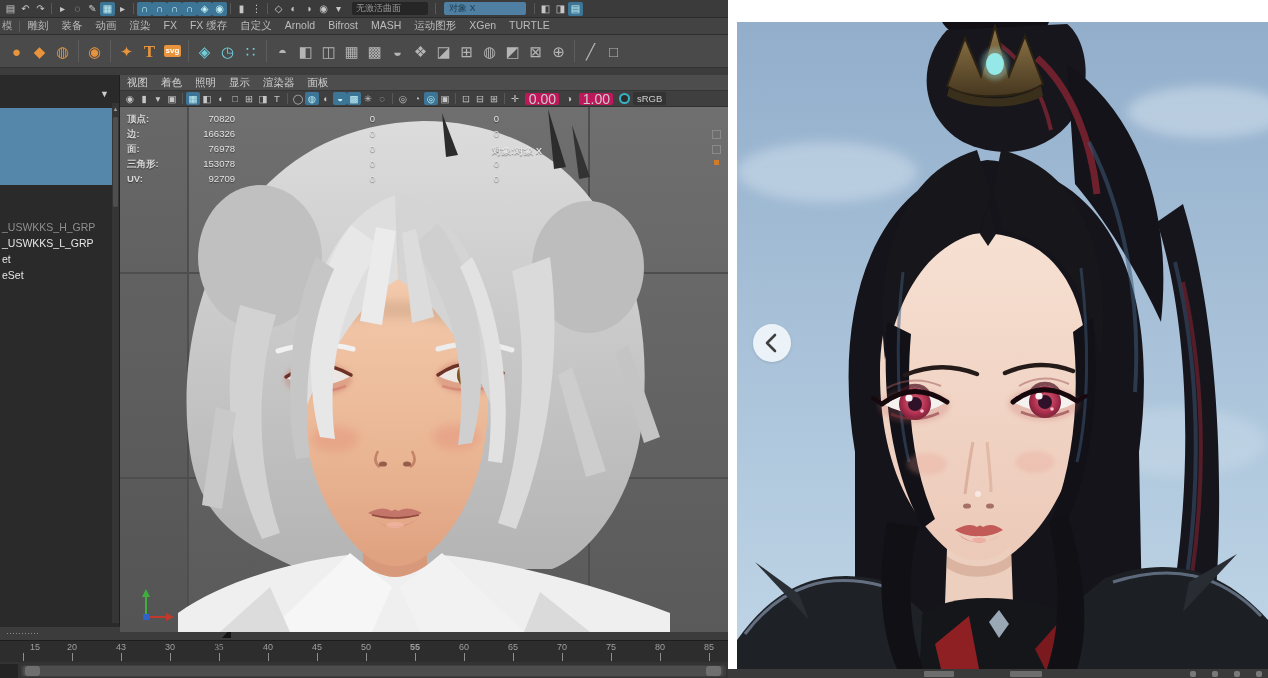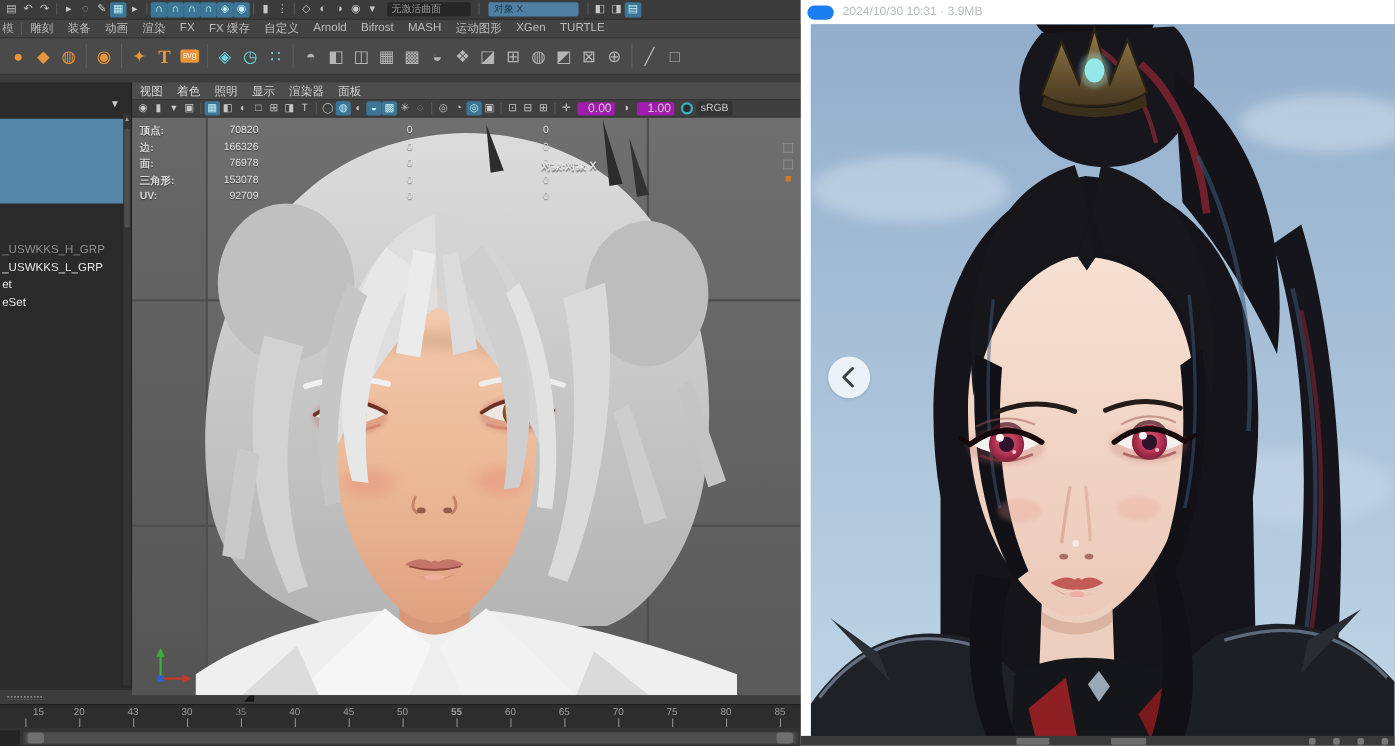--- a/index.html
+++ b/index.html
@@ -31,21 +31,21 @@
 
   
   #shelf-row { position:absolute; left:0; top:35px; width:728px; height:33px; background:#4a4a4a;
     display:flex; align-items:center; padding-left:5px; border-bottom:1px solid #323232; }
   .sic { display:inline-flex; align-items:center; justify-content:center; width:23px; height:27px;
     font-size:15px; flex:none; line-height:1; }
   .sic.o { color:#e8943c; }
   .sic.g { color:#b5b5b5; }
   .sic.t { color:#6ecfdb; }
   .sic.typ { color:#e8943c; font-family:"Liberation Serif",serif; font-weight:bold; font-size:17px; }
-  .sic .badge { background:#e8943c; color:#fff; font-size:8px; font-weight:normal; padding:2px 2px;
+  .sic .badge { background:#e8943c; color:#fff; font-size:8px; font-weight:bold; padding:2px 2px;
     border-radius:2px; letter-spacing:0; }
   .ssep { width:1px; height:22px; background:#5d5d5d; margin:0 4px; flex:none; }
 
   
   #outliner { position:absolute; left:0; top:75px; width:120px; height:551px; background:#2a2a2a;
     border-right:1px solid #1f1f1f; }
   #outliner-dd { position:absolute; right:10px; top:14px; color:#cfcfcf; font-size:9px; }
   #outliner-sel { position:absolute; left:0; top:33px; width:113px; height:77px; background:#5587ab; }
   #outliner-items { position:absolute; left:0; top:144px; width:113px; }
   .out-item { height:16px; line-height:16px; font-size:10.5px; color:#e6e6e6; padding-left:2px;
@@ -63,21 +63,21 @@
     border-left:9px solid transparent; border-bottom:10px solid #141414; }
 
   
   #viewport { position:absolute; left:120px; top:75px; width:608px; height:557px; background:#404040; }
   #vp-menubar { position:absolute; left:0; top:0; width:608px; height:16px; background:#4d4d4d;
     display:flex; align-items:center; gap:13px; padding-left:7px; border-bottom:1px solid #353535; }
   .vp-menu { font-size:10.5px; color:#d2d2d2; }
   #vp-toolbar { position:absolute; left:0; top:16px; width:608px; height:16px; background:#3f3f3f;
     display:flex; align-items:center; padding-left:3px; border-bottom:1px solid #303030; }
   #vp-toolbar .ic { width:14px; height:13px; font-size:9.5px; }
-  .numfield { background:#a21caf; color:#cccccc; font-size:11px; width:34px; height:12px; line-height:12px;
+  .numfield { background:#be185d; color:#cccccc; font-size:14px; width:34px; height:12px; line-height:12px;
     text-align:right; padding:0 3px; border-radius:2px; margin:0 3px; flex:none; }
   #gamma-dot { width:11px; height:11px; border-radius:50%; background:#2c2c2c; border:2px solid #39b3c4;
     margin:0 3px; flex:none; }
   #srgb-field { background:#333333; color:#cdcdcd; font-size:9.5px; height:13px; line-height:13px;
     padding:0 4px; border-radius:2px; flex:none; }
 
   #vp-canvas { position:absolute; left:0; top:32px; width:608px; height:525px; overflow:hidden;
     background:linear-gradient(#6f6f6f, #5a5a5a); }
   .gridline { position:absolute; background:#4e4e4e; }
   #grid-shade { position:absolute; left:0; top:0; width:67px; height:525px; background:rgba(0,0,0,0.06); }
@@ -479,24 +479,20 @@
       <div id="range-track">
         <div id="range-bar">
           <div class="range-grip" style="left:2px;"></div>
           <div class="range-grip" style="right:2px;"></div>
         </div>
       </div>
     </div>
   </div>
 
   <div id="viewer">
-    <div id="viewer-header">
-      <div id="viewer-pill"></div>
-      <div id="viewer-ts">2024/10/30 10:31 · 3.9MB</div>
-    </div>
 
     <div id="viewer-img">
       
       <svg width="531" height="647" viewBox="0 0 531 647">
         <defs>
           <linearGradient id="skyR" x1="0" y1="0" x2="0" y2="1">
             <stop offset="0" stop-color="#92aecb"></stop>
               <stop offset="1" stop-color="#c0d6e7"></stop>
           </linearGradient>
           <linearGradient id="skinR" x1="0" y1="0" x2="0" y2="1">

